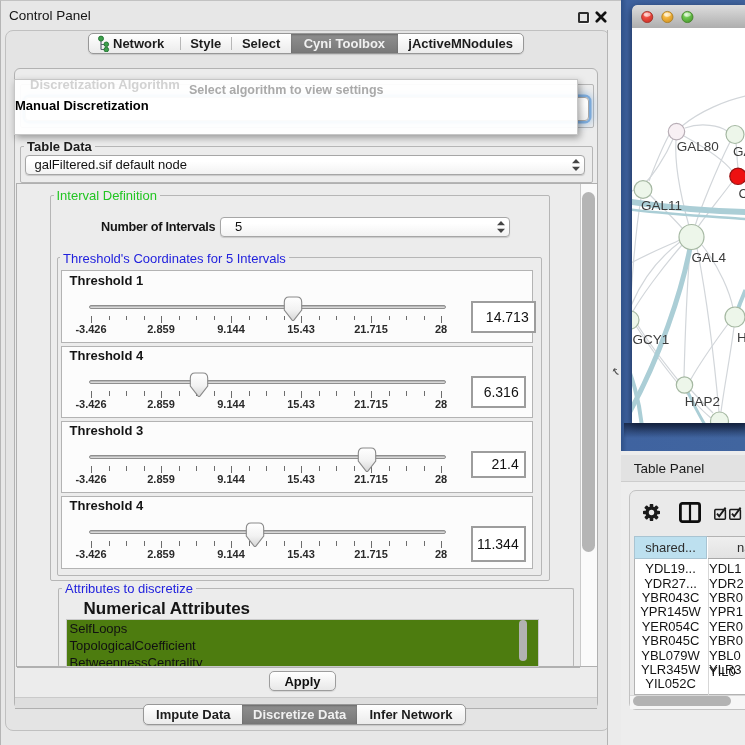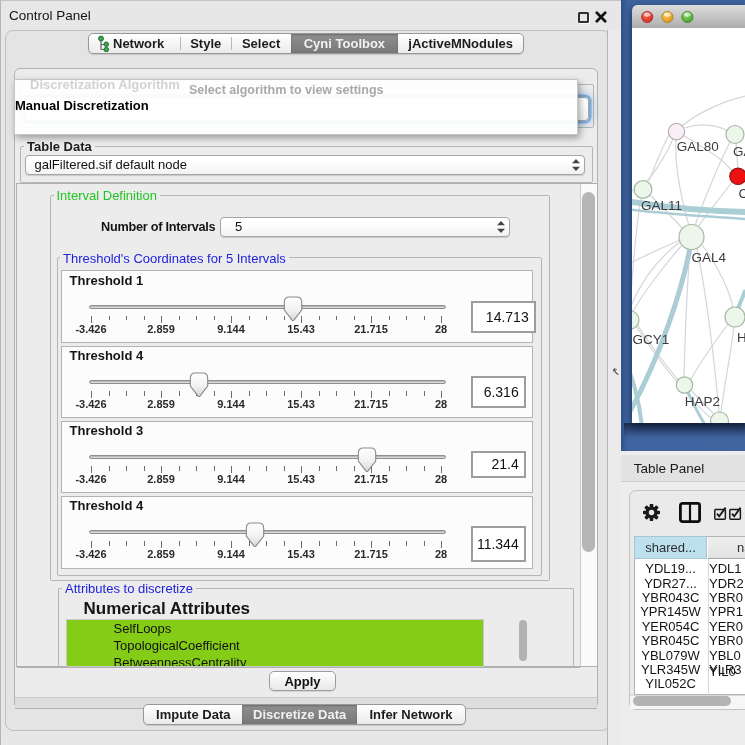--- a/index.html
+++ b/index.html
@@ -212,21 +212,21 @@
 <div class="lbl" style="left:371.0px;top:548.2px;">21.715</div>
 <div class="lbl" style="left:441.0px;top:548.2px;">28</div>
 <svg class="abs" style="left:245.49754979952905px;top:520.7px" width="20" height="27" viewBox="-10 -13.5 20 27">
       <defs></defs>
       <path d="M -8.7 1.5 L -8.7 -6.3 Q -8.7 -11.5 -4 -11.5 L 4 -11.5 Q 8.7 -11.5 8.7 -6.3 L 8.7 1.5 L 1.1 11.3 Q 0 12.6 -1.1 11.3 Z" fill="url(#gt)" stroke="#898989" stroke-width="1.1"></path>
     </svg>
 <div class="fld" style="left:470.7px;top:526.0px;width:55px;height:36px;box-sizing:border-box;padding-right:5px;">11.344</div>
 <div class="grp" style="left:57.5px;top:587.7px;width:514px;height:78.8px;border-bottom:none;"></div>
 <div class="grptit" style="left:62px;top:581px;color:#2222dd;background:#ececec;">Attributes to discretize</div>
 <div class="txt" style="left:55.5px;top:598.5px;font-size:17px;font-weight:700;color:#151515;margin-left:28px;">Numerical Attributes</div>
-<div class="abs" style="left:66px;top:618.5px;width:418px;height:48px;background:#84cc16;border:1px solid #c9c9c9;box-sizing:border-box;overflow:hidden;padding-left:44px;">
+<div class="abs" style="left:66px;top:618.5px;width:473px;height:48px;background:#4d7c0f;border:1px solid #c9c9c9;box-sizing:border-box;overflow:hidden;">
       <div style="padding:1.5px 0 0 2.5px;font-size:13px;color:#111;line-height:16.8px;">SelfLoops<br>TopologicalCoefficient<br>BetweennessCentrality</div>
     </div>
 <div class="abs" style="left:518.5px;top:619.5px;width:8px;height:41px;background:#b2b2b2;border-radius:4px;"></div>
 <div class="abs" style="left:16.5px;top:666.5px;width:563px;height:1px;background:#b0b0b0;"></div>
 <div class="abs" style="left:269px;top:671.4px;width:67px;height:20px;border:1px solid #9d9d9d;border-radius:5px;background:linear-gradient(#ffffff,#e8e8e8);box-sizing:border-box;display:flex;align-items:center;justify-content:center;font-size:13px;font-weight:700;color:#111;box-shadow:0 1px 1px rgba(0,0,0,0.1);">Apply</div>
 <div class="abs" style="left:14.5px;top:697px;width:582px;height:11.5px;background:#dedede;border-top:1px solid #cacaca;border-bottom:1px solid #b0b0b0;box-sizing:border-box;"></div>
 <div class="seg" style="left:143.3px;top:703.5px;width:322.7px;height:21px;box-sizing:border-box;">
  <div class="s" style="width:98px;">Impute Data</div>
  <div class="s dark" style="width:115px;">Discretize Data</div>
  <div class="s" style="width:108px;">Infer Network</div>

